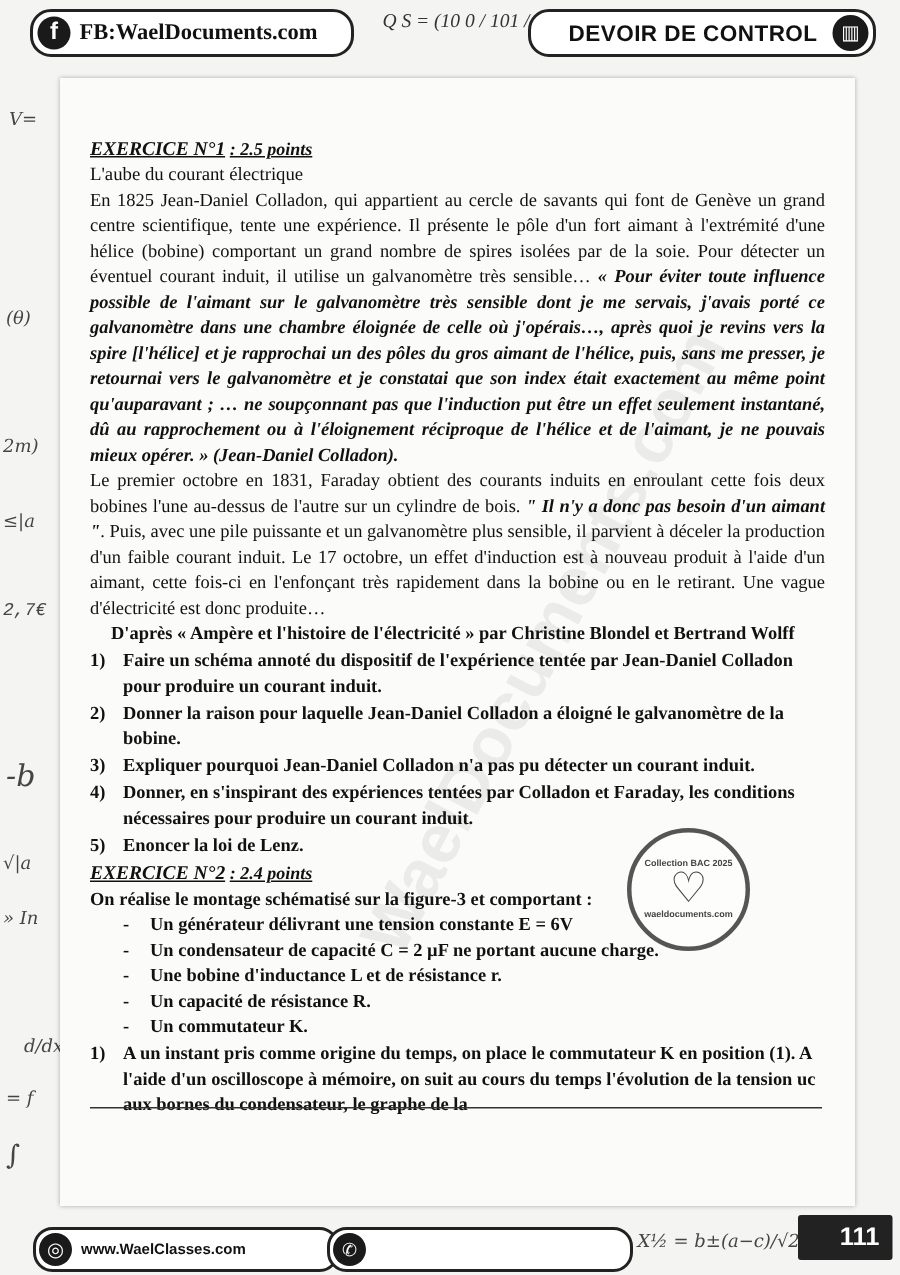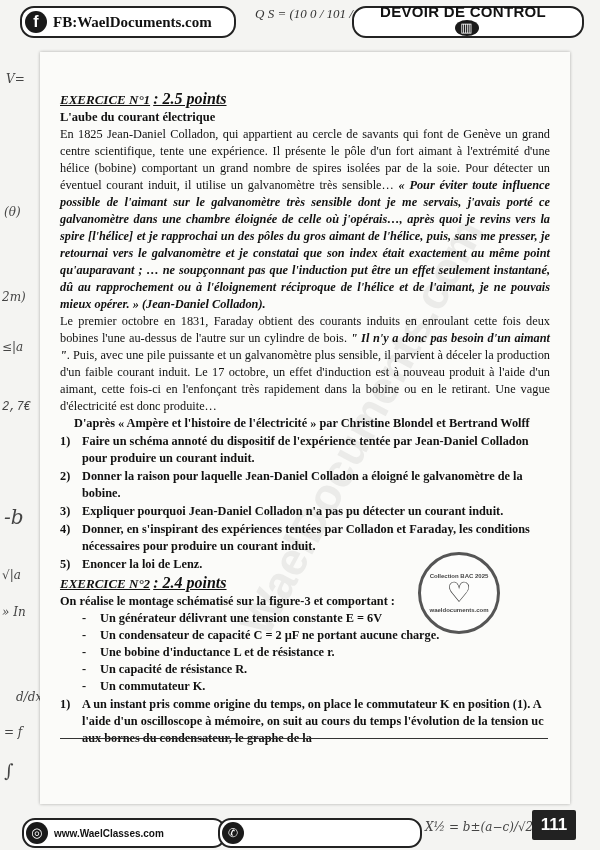--- a/index.html
+++ b/index.html
@@ -2,47 +2,47 @@
 <html><head>
 <meta charset="utf-8">
 <style>
   html,body{margin:0;padding:0;}
   body{width:600px;height:850px;background:#f4f4f2;position:relative;overflow:hidden;font-family:"Liberation Serif",serif;color:#111;}
   .header{position:absolute;left:0;top:0;width:600px;height:40px;}
   .fb-box{position:absolute;left:20px;top:6px;width:212px;height:28px;border:2px solid #222;border-radius:14px;background:#fff;display:flex;align-items:center;}
   .fb-icon{width:22px;height:22px;border-radius:50%;background:#1a1a1a;color:#fff;font-family:"Liberation Sans",sans-serif;font-weight:bold;font-size:16px;display:flex;align-items:center;justify-content:center;margin-left:3px;}
   .fb-text{font-family:Liberation Serif, serif;font-weight:bold;font-size:15px;margin-left:6px;color:#111;text-align:right;}
   .header-formula{position:absolute;left:255px;top:6px;font-size:13px;font-style:italic;color:#333;}
-  .dc-box{position:absolute;left:352px;top:6px;width:228px;height:28px;border:2px solid #222;border-radius:14px;background:#fff;display:flex;align-items:center;justify-content:flex-end;flex-direction:column;}
+  .dc-box{position:absolute;left:352px;top:6px;width:228px;height:28px;border:2px solid #222;border-radius:14px;background:#fff;display:flex;align-items:center;justify-content:flex-end;}
   .dc-text{font-family:"Liberation Sans",sans-serif;font-weight:bold;font-size:15px;margin-right:10px;letter-spacing:0.3px;}
   .book-icon{width:24px;height:24px;background:#1a1a1a;border-radius:50%;margin-right:3px;display:flex;align-items:center;justify-content:center;color:#fff;font-size:13px;}
   .page{position:absolute;left:40px;top:52px;width:530px;height:752px;background:#fbfbf9;box-shadow:0 0 3px rgba(0,0,0,0.3);}
   .margin-scribble{position:absolute;font-family:"DejaVu Serif",serif;font-style:italic;color:#444;font-size:12px;}
   .content{position:absolute;left:60px;top:90px;width:490px;font-size:12.3px;line-height:17px;}
   .ex-title{font-weight:bold;font-style:italic;text-decoration:underline;font-size:13px;}
-  .ex-points{font-weight:bold;font-style:italic;text-decoration:underline;font-size:16px;}
-  .subtitle{font-weight:bold;font-size:12.5px;}
+  .ex-points{font-weight:bold;font-style:italic;text-decoration:underline;font-size:12px;}
+  .subtitle{font-weight:normal;font-size:12.5px;}
   p{margin:0;text-align:justify;}
   .ital{font-style:italic;font-weight:bold;}
   .q-list{margin:0;padding:0;list-style:none;}
   .q-item{display:flex;margin:1px 0;font-weight:bold;}
   .q-num{width:22px;flex:none;}
   .bullets{margin:0;padding-left:22px;list-style:none;}
   .bullet{display:flex;font-weight:bold;}
   .bullet-mark{width:18px;flex:none;}
   .source{font-weight:bold;padding-left:14px;}
   .hr{position:absolute;left:60px;top:738px;width:488px;height:1px;background:#333;}
   .footer{position:absolute;left:0;top:810px;width:600px;height:40px;}
   .url-box{position:absolute;left:22px;top:8px;width:200px;height:26px;border:2px solid #222;border-radius:13px;background:#fff;display:flex;align-items:center;}
   .globe-icon{width:22px;height:22px;border-radius:50%;background:#1a1a1a;color:#fff;font-size:13px;display:flex;align-items:center;justify-content:center;margin-left:2px;}
   .url-text{font-family:"Liberation Sans",sans-serif;font-weight:bold;font-size:10px;margin-left:6px;}
   .phone-box{position:absolute;left:218px;top:8px;width:200px;height:26px;border:2px solid #222;border-radius:13px;background:#fff;display:flex;align-items:center;}
   .phone-icon{width:22px;height:22px;border-radius:50%;background:#1a1a1a;color:#fff;font-size:12px;display:flex;align-items:center;justify-content:center;margin-left:2px;}
   .phone-text{font-family:"Liberation Sans",sans-serif;font-weight:bold;font-size:13.5px;margin-left:6px;}
-  .page-num{position:absolute;left:532px;top:810px;width:44px;height:30px;background:#222;color:#fff;font-family:"Liberation Sans",sans-serif;font-weight:bold;font-size:17px;display:flex;align-items:center;justify-content:center;border-radius:2px;}
+  .page-num{position:absolute;left:532px;top:810px;width:44px;height:30px;background:#222;color:#fff;font-family:"Liberation Sans",sans-serif;font-weight:bold;font-size:17px;display:flex;align-items:center;justify-content:center;border-radius:2px;padding-left:19px;}
   .stamp{position:absolute;left:418px;top:552px;width:76px;height:76px;border-radius:50%;border:3px solid #555;background:rgba(255,255,255,0.5);display:flex;align-items:center;justify-content:center;flex-direction:column;}
   .stamp-top{font-family:"Liberation Sans",sans-serif;font-size:6px;font-weight:bold;color:#444;}
   .stamp-heart{font-size:28px;color:#444;line-height:28px;}
   .stamp-bottom{font-family:"Liberation Sans",sans-serif;font-size:6px;font-weight:bold;color:#444;}
   .watermark{position:absolute;left:130px;top:400px;font-family:"Liberation Sans",sans-serif;font-weight:bold;font-size:46px;color:rgba(120,120,120,0.12);transform:rotate(-62deg);white-space:nowrap;pointer-events:none;}
 </style>
 </head>
 <body>
 
 <div class="header">

